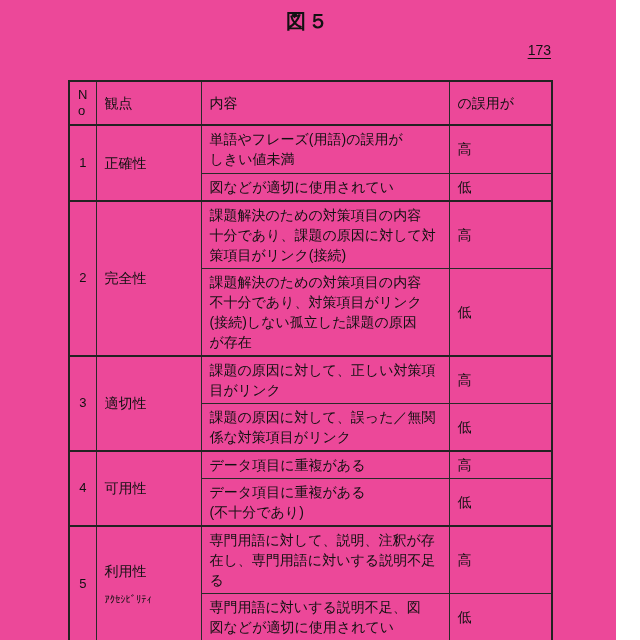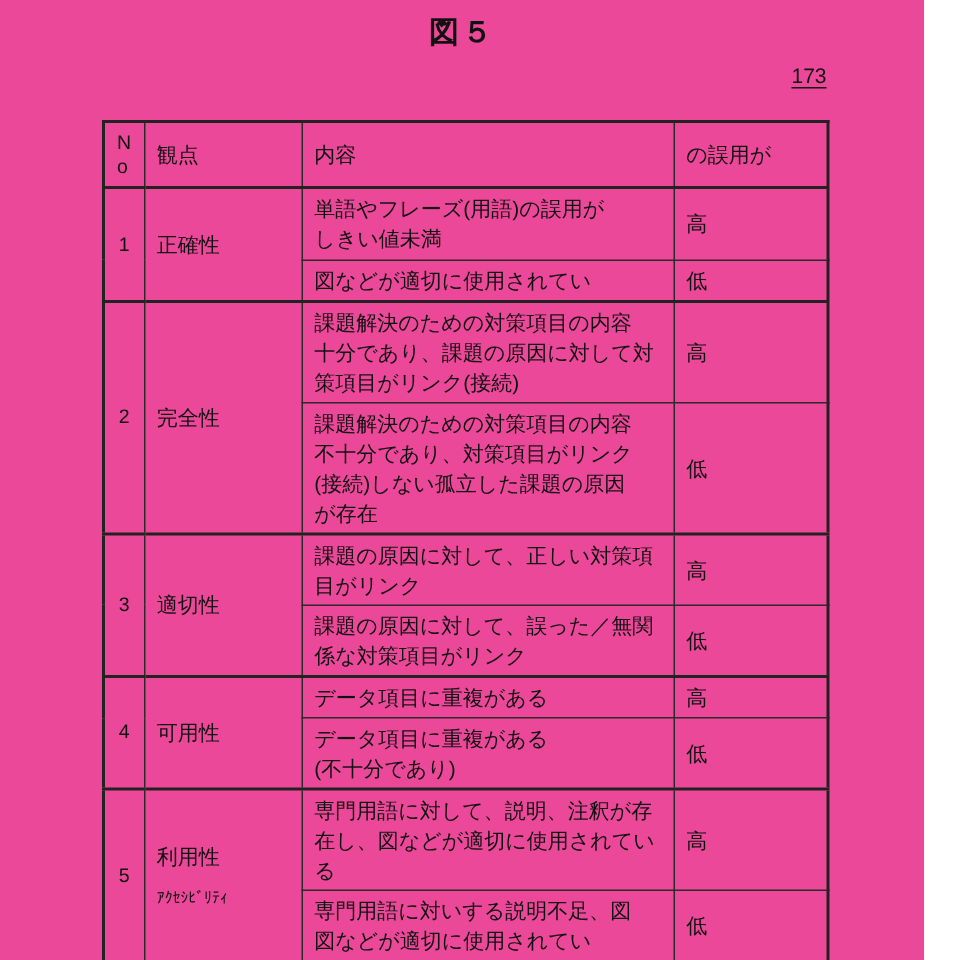--- a/index.html
+++ b/index.html
@@ -181,21 +181,21 @@
         <td class="cell-quality">低</td>
       </tr>
 
       <tr class="group-start r-h62">
         <td class="cell-no" rowspan="2">5</td>
         <td class="cell-viewpoint" rowspan="2">
           <div>利用性</div>
           <div class="vp-sub">ｱｸｾｼﾋﾞﾘﾃｨ</div>
         </td>
         <td class="cell-content">専門用語に対して、説明、注釈が存
-在し、図などが適切に使用されてい
+在し、専門用語に対いする説明不足
 る</td>
         <td class="cell-quality">高</td>
       </tr>
       <tr class="r-h44">
         <td class="cell-content">専門用語に対いする説明不足、図
 図などが適切に使用されてい</td>
         <td class="cell-quality">低</td>
       </tr>
     </tbody>
   </table>

